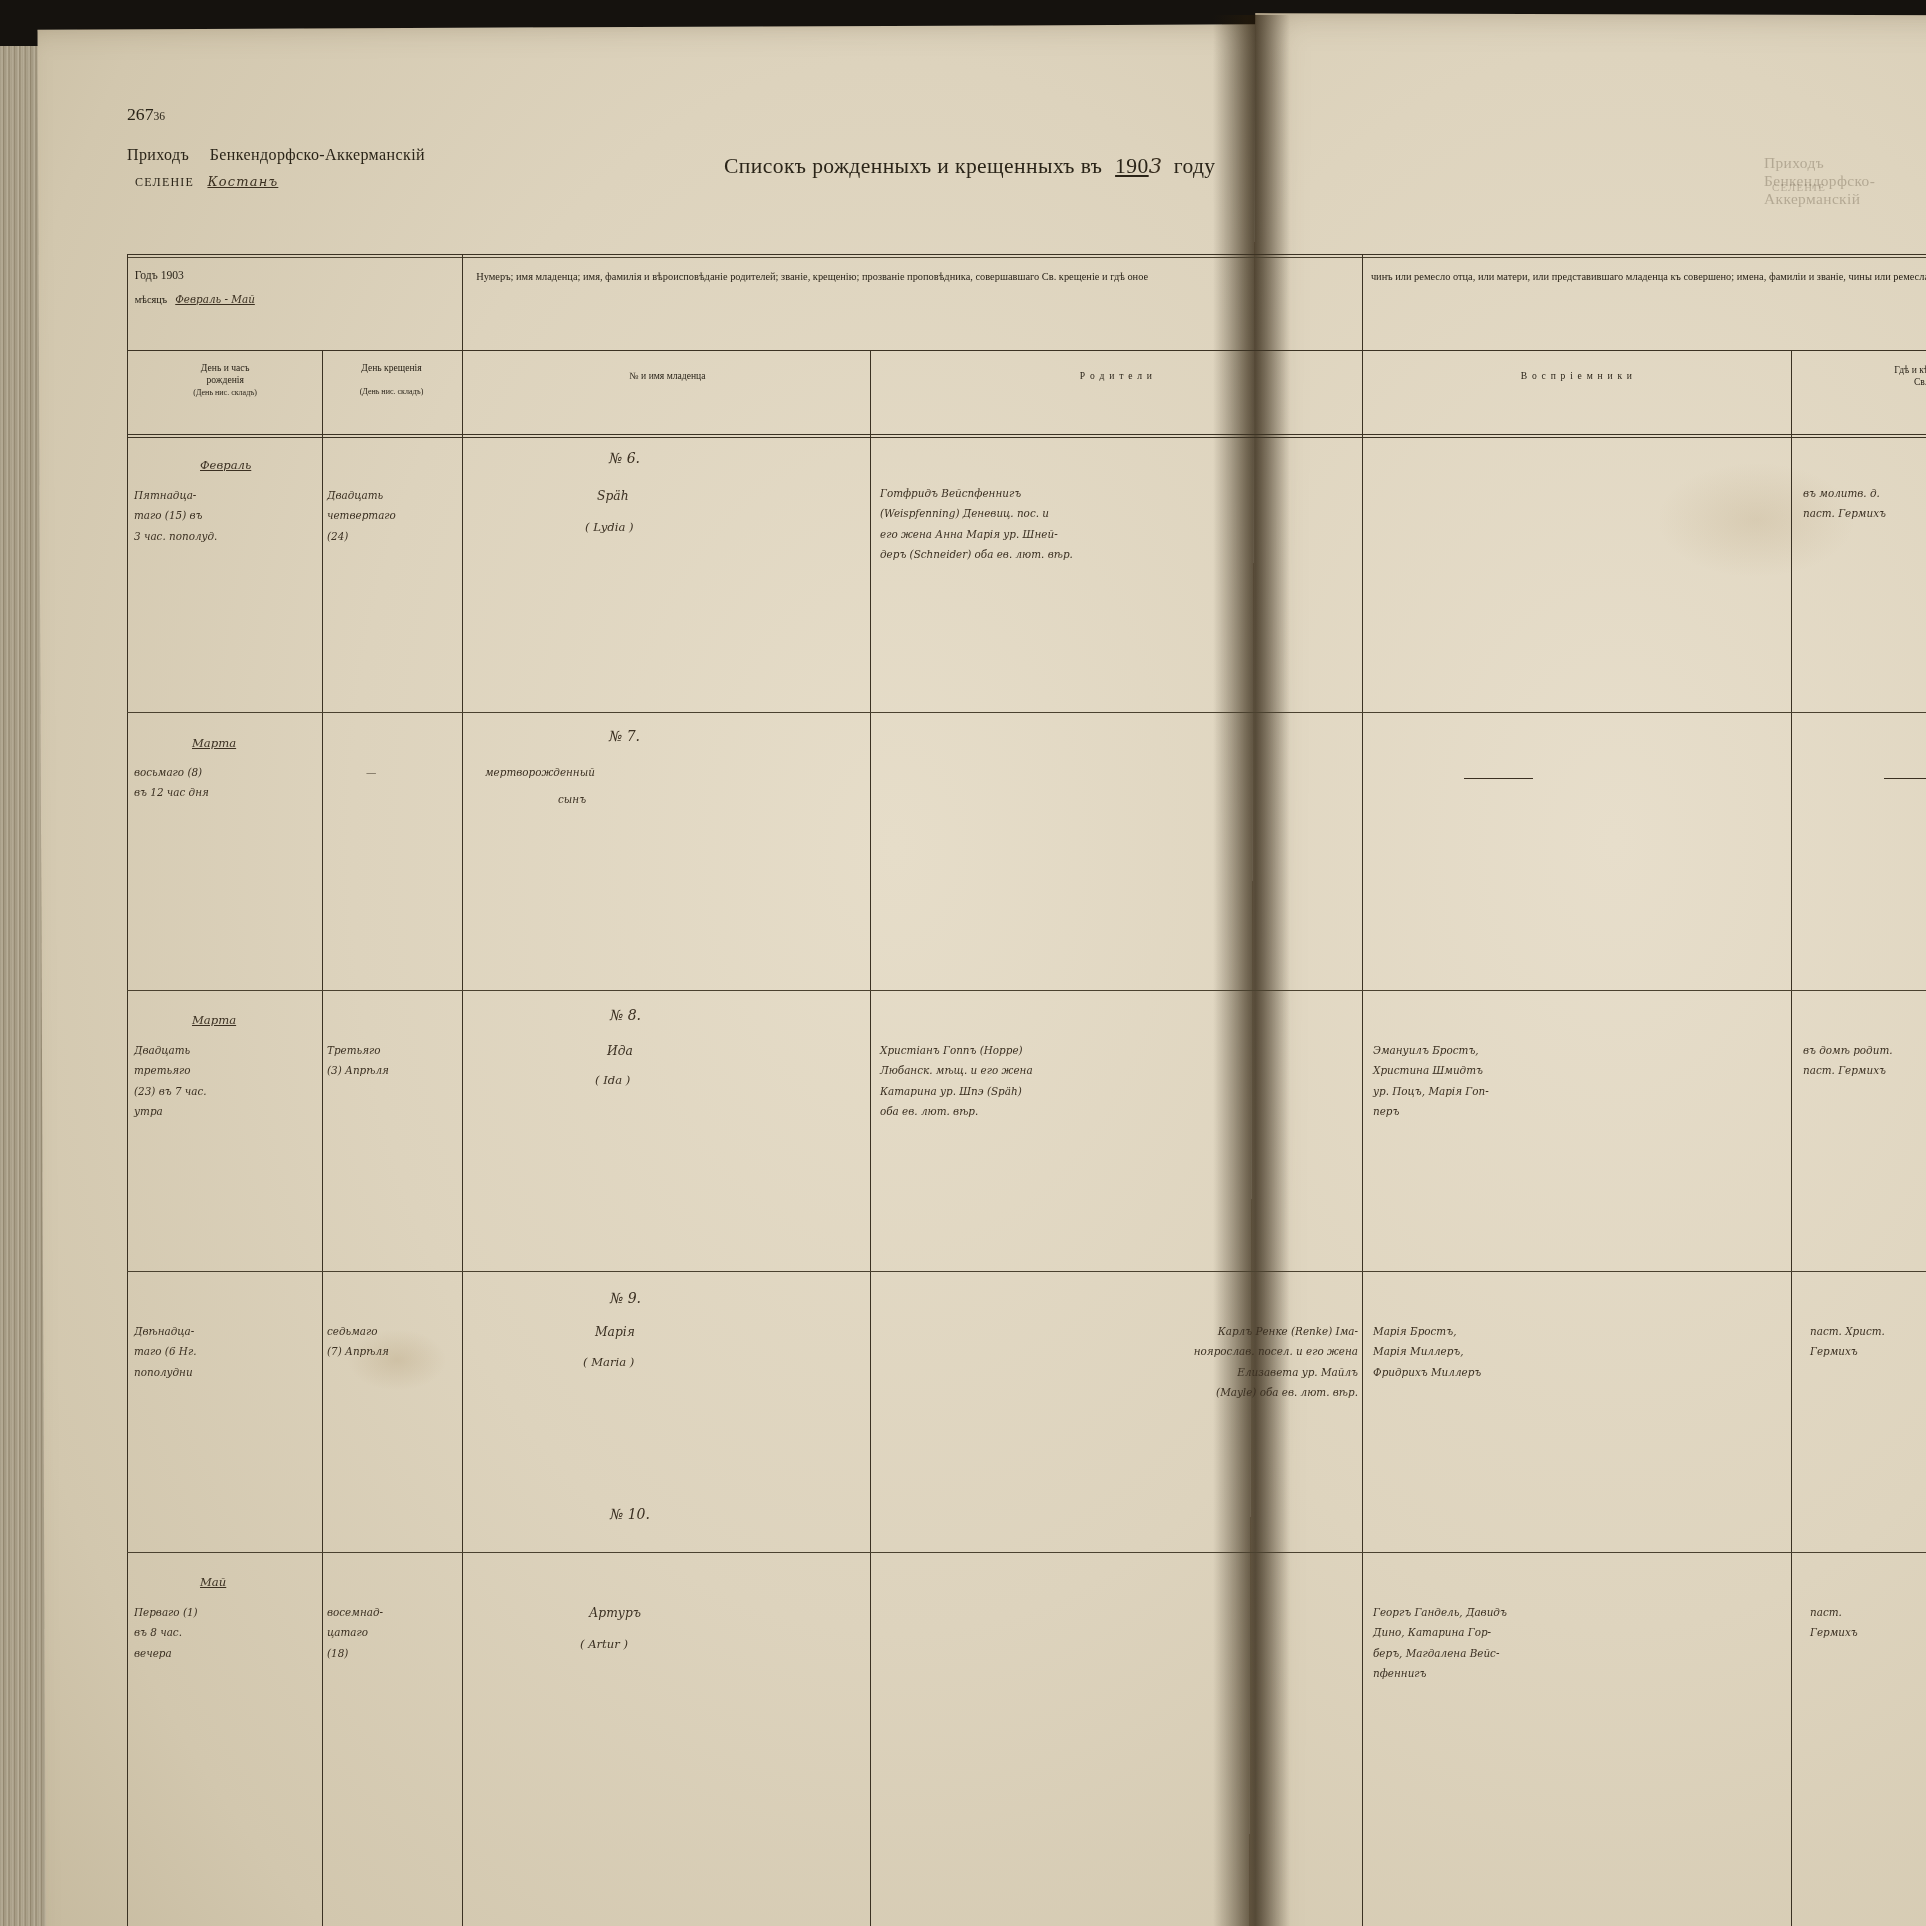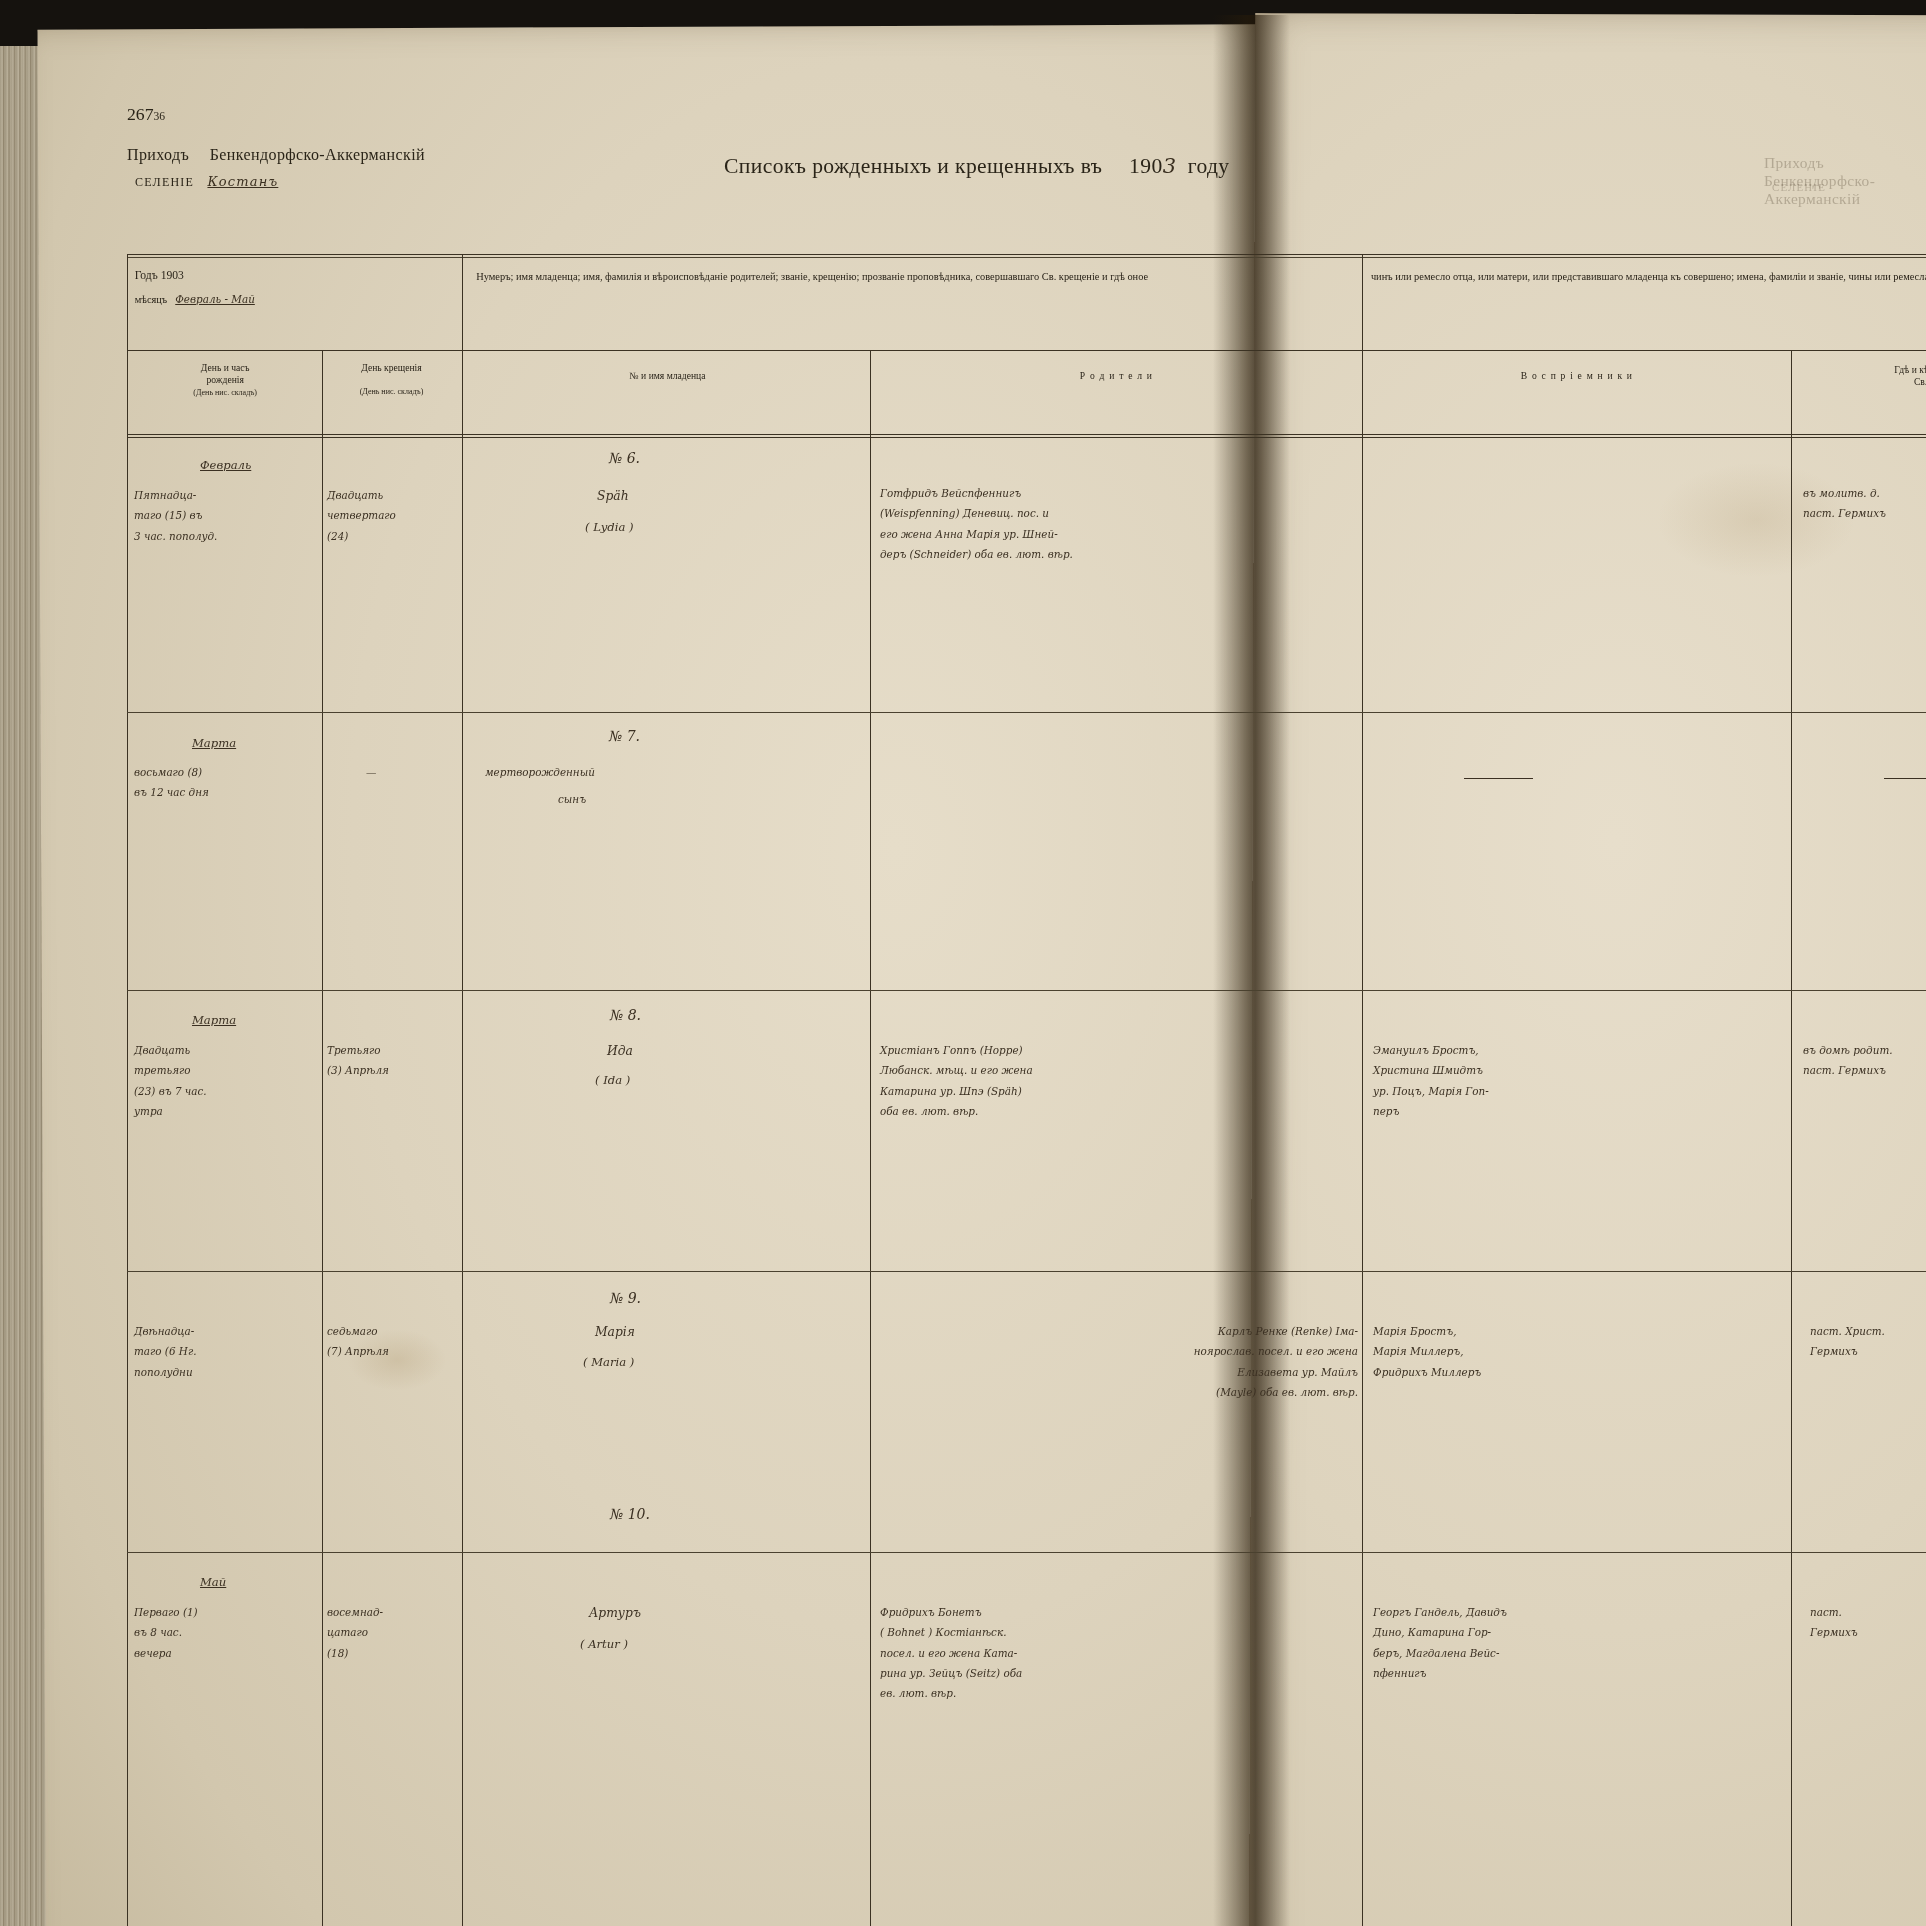--- a/index.html
+++ b/index.html
@@ -189,21 +189,21 @@
     <span style="margin-left:16px;">Бенкендорфско-Аккерманскій</span>
   </div>
 
   <div class="title-block print" id="title-village">
     <span>СЕЛЕНІЕ</span>
     <span class="hand" style="font-size:13px;margin-left:9.2px;text-decoration:underline;">Костанъ</span>
   </div>
 
   <div class="title-block print" id="title-main">
     <span>Списокъ рожденныхъ и крещенныхъ въ</span>
-    <span style="margin-left:21px;">190</span><span class="hand" style="font-size:21px;">3</span>
+    <span style="margin-left:7px;text-decoration:underline;">190</span><span class="hand" style="font-size:21px;">3</span>
     <span style="margin-left:5.4px;">году</span>
   </div>
 
   <div class="title-block print" id="parish-right-ghost">Приходъ Бенкендорфско-Аккерманскій</div>
   <div class="title-block print" id="village-right-ghost">СЕЛЕНІЕ</div>
 
   <div id="table-wrap">
 
     <div class="hline" style="left:0;top:0;width:2219px;"></div>
     <div class="hline thin" style="left:0;top:3.1px;width:2219px;"></div>
@@ -324,25 +324,20 @@
     <div class="cell s28 under" style="left:73px;top:1317px;">Май</div>
     <div class="cell s26" style="left:7px;top:1348px;width:181px;">Перваго (1)
 въ 8 час.
 вечера</div>
     <div class="cell s26" style="left:200px;top:1348px;width:131px;">восемнад-
 цатаго
 (18)</div>
     <div class="num-entry" style="left:483px;top:1252px;text-align:right;">№ 10.</div>
     <div class="cell s30" style="left:462px;top:1348px;">Артуръ</div>
     <div class="cell s28" style="left:453px;top:1379px;">( Artur )</div>
-    <div class="cell s26" style="left:753px;top:1348px;width:478px;">Фридрихъ Бонетъ
-( Bohnet ) Костіанѣск.
-посел. и его жена Ката-
-рина ур. Зейцъ (Seitz) оба
-ев. лют. вѣр.</div>
     <div class="cell s26" style="left:1246px;top:1348px;width:408px;">Георгъ Гандель, Давидъ
 Дино, Катарина Гор-
 беръ, Магдалена Вейс-
 пфеннигъ</div>
     <div class="cell s26" style="left:1683px;top:1348px;width:270px;">паст.
 Гермихъ</div>
 
   </div>
 </div>
 

